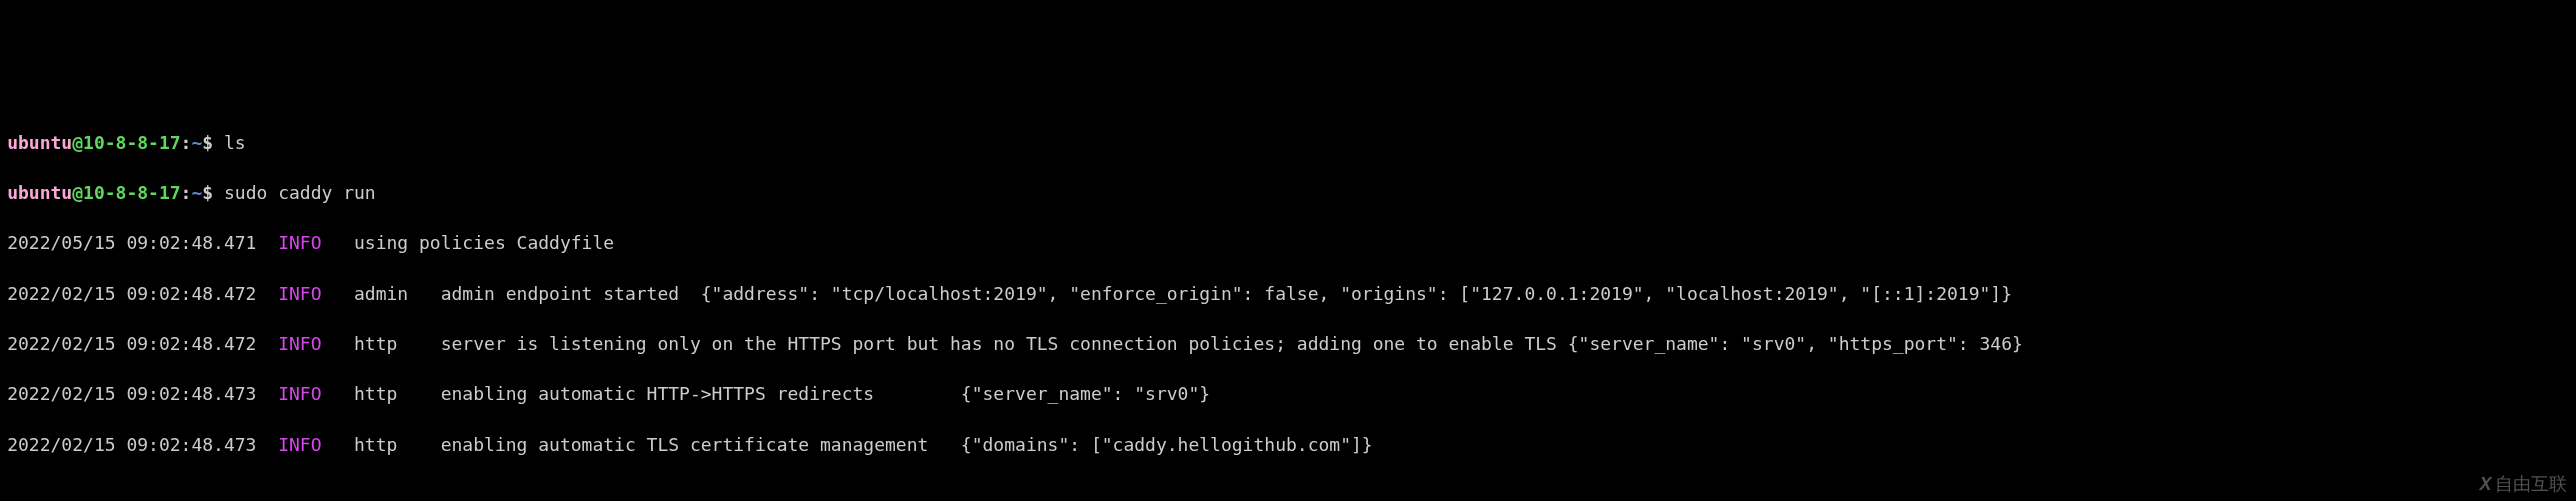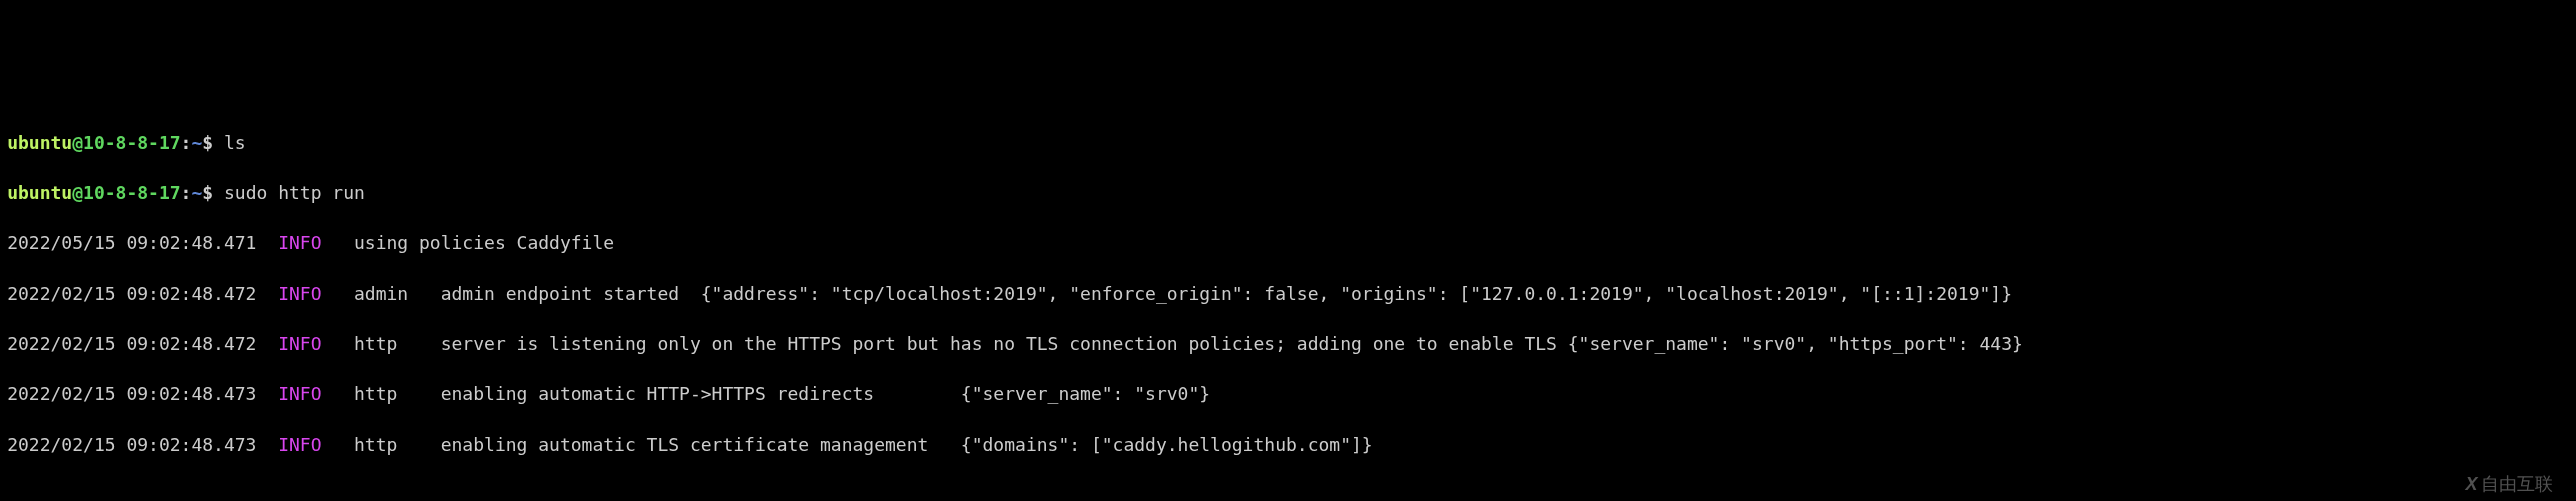--- a/index.html
+++ b/index.html
@@ -11,55 +11,55 @@
       background: #000000;
       color: #cccccc;
       font-family: 'DejaVu Sans Mono', 'Liberation Mono', 'Consolas', monospace;
       font-size: 18px;
       line-height: 1.4;
       padding: 3.6px 7.2px;
       white-space: pre-wrap;
       word-break: break-all;
       overflow: hidden;
     }
-    .user { color: #bef264; font-weight: bold; }
+    .user { color: #f9a8d4; font-weight: bold; }
     .host { color: #5fd75f; font-weight: bold; }
     .colon { color: #cccccc; font-weight: bold; }
     .path { color: #5f87d7; font-weight: bold; }
     .dollar { color: #cccccc; font-weight: bold; }
     .cmd { color: #cccccc; }
     .output { color: #cccccc; }
     .info { color: #d946ef; }
     .line { display: block; }
     .watermark {
       position: fixed;
       bottom: 3.6px;
-      right: 23px;
+      right: 9px;
       color: #888888;
       font-size: 18px;
       opacity: 0.6;
       font-family: sans-serif;
     }
     .watermark-icon {
       font-weight: bold;
       font-style: italic;
       margin-right: 3.6px;
     }
   </style>
 </head>
 <body>
 
 
 
 <div>
 <span class="line"><span class="user">ubuntu</span><span class="host">@</span><span class="host">10-8-8-17</span><span class="colon">:</span><span class="path">~</span><span class="dollar">$</span> <span class="cmd">ls</span></span>
-<span class="line"><span class="user">ubuntu</span><span class="host">@</span><span class="host">10-8-8-17</span><span class="colon">:</span><span class="path">~</span><span class="dollar">$</span> <span class="cmd">sudo http run</span></span>
+<span class="line"><span class="user">ubuntu</span><span class="host">@</span><span class="host">10-8-8-17</span><span class="colon">:</span><span class="path">~</span><span class="dollar">$</span> <span class="cmd">sudo caddy run</span></span>
 <span class="line"><span class="output">2022/05/15 09:02:48.471</span>  <span class="info">INFO</span><span class="output">   using policies Caddyfile</span></span>
 <span class="line"><span class="output">2022/02/15 09:02:48.472</span>  <span class="info">INFO</span><span class="output">   admin   admin endpoint started  {"address": "tcp/localhost:2019", "enforce_origin": false, "origins": ["127.0.0.1:2019", "localhost:2019", "[::1]:2019"]}</span></span>
-<span class="line"><span class="output">2022/02/15 09:02:48.472</span>  <span class="info">INFO</span><span class="output">   http    server is listening only on the HTTPS port but has no TLS connection policies; adding one to enable TLS {"server_name": "srv0", "https_port": 443}</span></span>
+<span class="line"><span class="output">2022/02/15 09:02:48.472</span>  <span class="info">INFO</span><span class="output">   http    server is listening only on the HTTPS port but has no TLS connection policies; adding one to enable TLS {"server_name": "srv0", "https_port": 346}</span></span>
 <span class="line"><span class="output">2022/02/15 09:02:48.473</span>  <span class="info">INFO</span><span class="output">   http    enabling automatic HTTP-&gt;HTTPS redirects        {"server_name": "srv0"}</span></span>
 <span class="line"><span class="output">2022/02/15 09:02:48.473</span>  <span class="info">INFO</span><span class="output">   http    enabling automatic TLS certificate management   {"domains": ["caddy.hellogithub.com"]}</span></span>
 
 
 
 
 
 </div>
 
 <div class="watermark"><span class="watermark-icon">X</span><span>自由互联</span></div>

